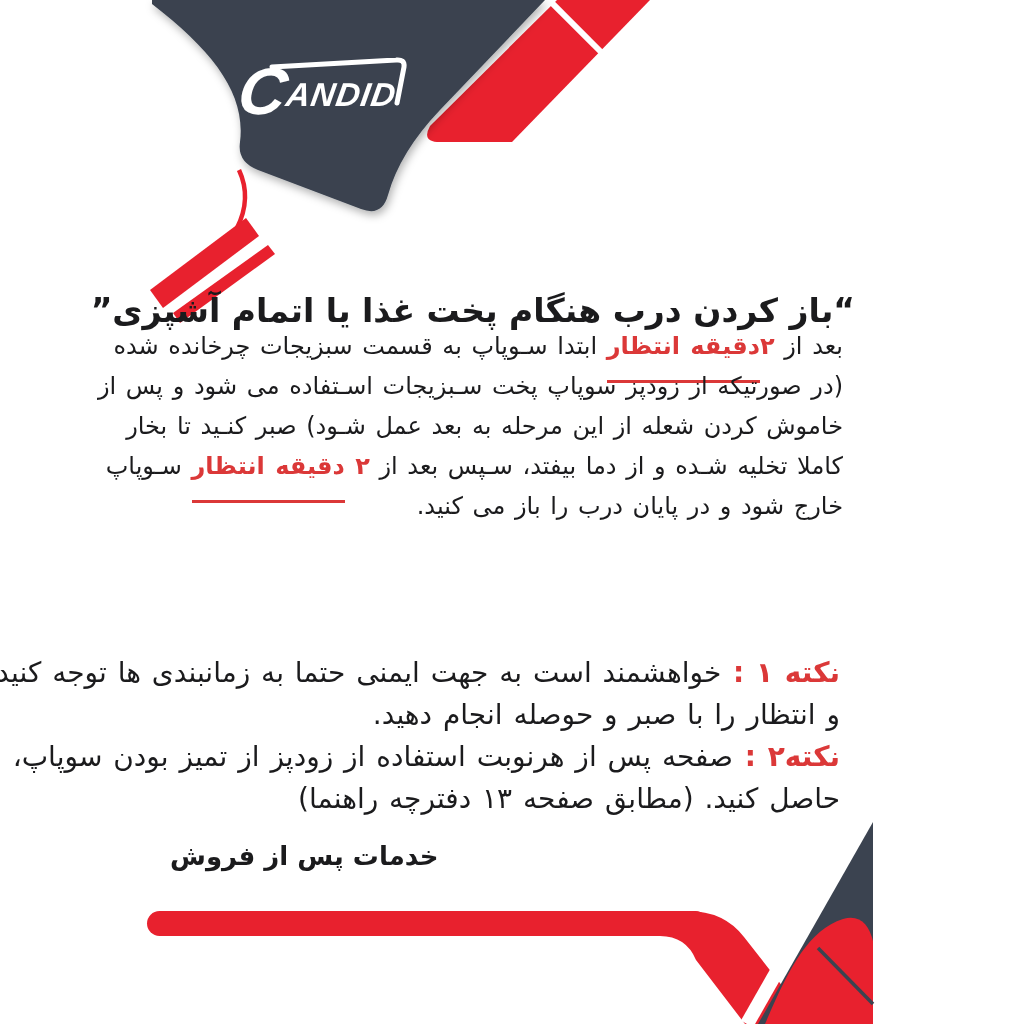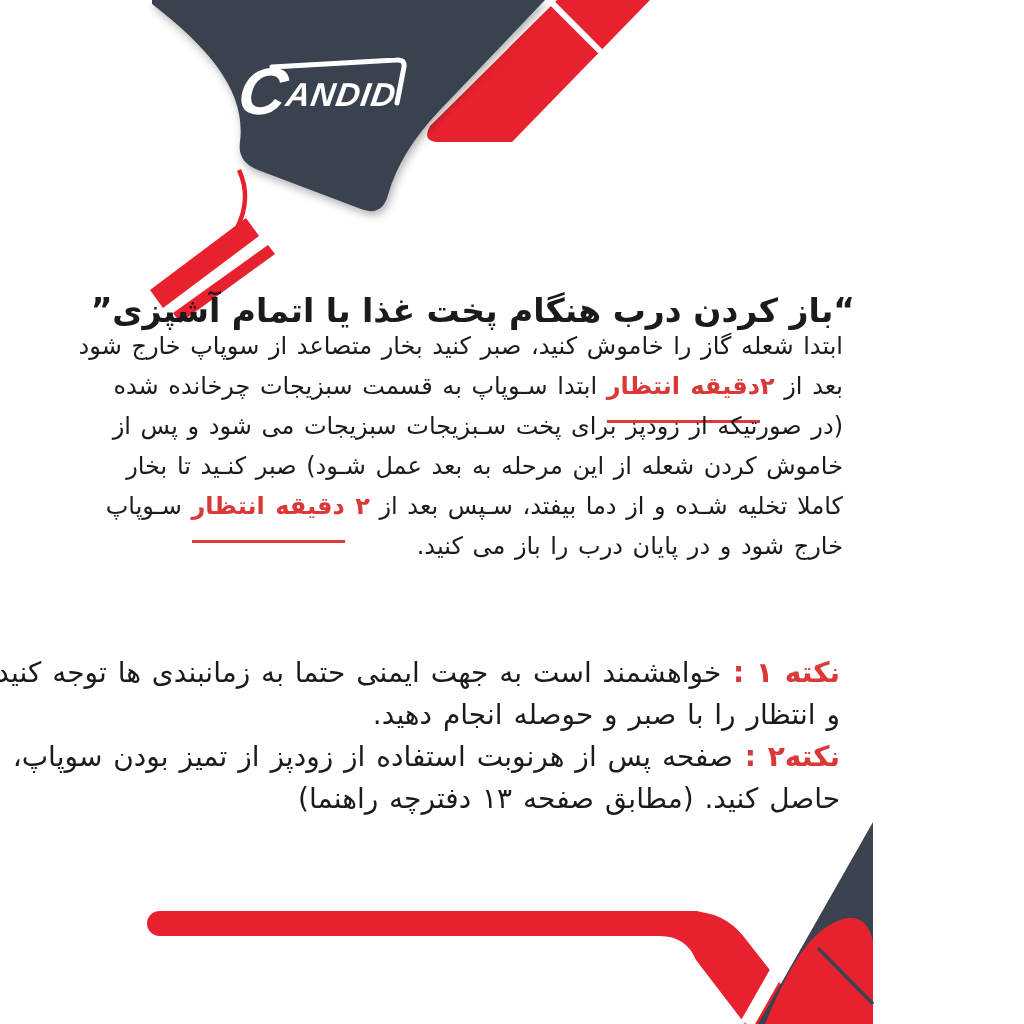--- a/index.html
+++ b/index.html
@@ -77,29 +77,29 @@
       <g transform="translate(10,0) skewX(-9)">
         <text class="logo-c" x="6" y="66">C</text>
         <text class="logo-rest" x="54" y="58">ANDID</text>
       </g>
     </svg>
   </div>
 
   <div class="title" dir="rtl">“باز کردن درب هنگام پخت غذا یا اتمام آشپزی”</div>
 
   <div class="body-block" dir="rtl">
-      <div class="t-line"><span>ابتدا شعله گاز را خاموش کنید، صبر کنید بخار متصاعد از سوپاپ خارج شود</span></div>
       <div class="t-line"><span>بعد از </span><span class="em-red">۲</span><span class="em-red u">دقیقه انتظار</span><span> ابتدا سـوپاپ به قسمت سبزیجات چرخانده شده</span></div>
-      <div class="t-line"><span>(در صورتیکه از زودپز برای پخت سـبزیجات سبزیجات می شود و پس از</span></div>
+      <div class="t-line"><span>(در صورتیکه از زودپز سوپاپ پخت سـبزیجات اسـتفاده می شود و پس از</span></div>
       <div class="t-line"><span>خاموش کردن شعله از این مرحله به بعد عمل شـود) صبر کنـید تا بخار</span></div>
       <div class="t-line"><span>کاملا تخلیه شـده و از دما بیفتد، سـپس بعد از </span><span class="em-red">۲ </span><span class="em-red u">دقیقه انتظار</span><span> سـوپاپ</span></div>
       <div class="t-line"><span>خارج شود و در پایان درب را باز می کنید.</span></div>
     </div>
 
   <div class="notes-block" dir="rtl">
       <div class="t-line"><span class="note-label">نکته ۱ : </span><span>خواهشمند است به جهت ایمنی حتما به زمانبندی ها توجه کنید</span></div>
       <div class="t-line"><span>و انتظار را با صبر و حوصله انجام دهید.</span></div>
       <div class="t-line"><span class="note-label">نکته۲ : </span><span>صفحه پس از هرنوبت استفاده از زودپز از تمیز بودن سوپاپ، اطمینان</span></div>
       <div class="t-line"><span>حاصل کنید. (مطابق صفحه ۱۳ دفترچه راهنما)</span></div>
     </div>
 
+  <div class="after-sales" dir="rtl">خدمات پس از فروش</div>
 
 </div>
 
 </body></html>

